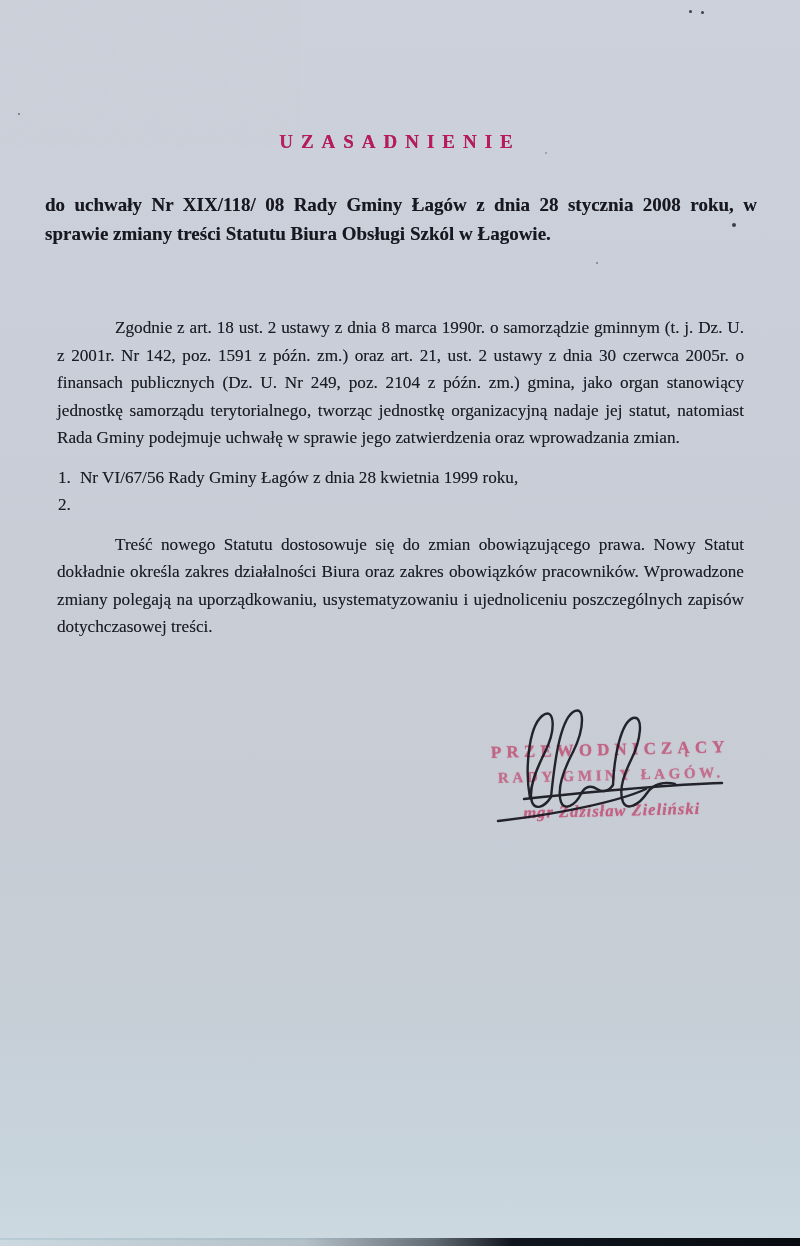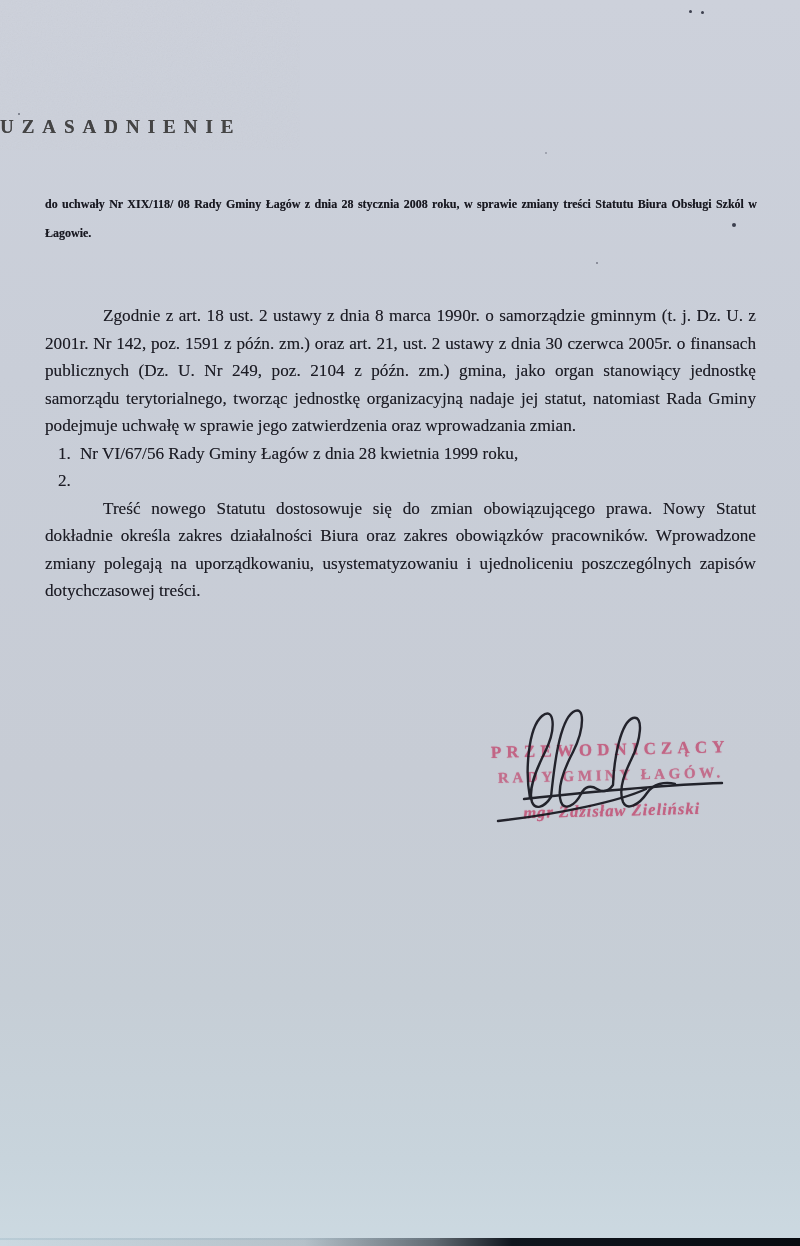--- a/index.html
+++ b/index.html
@@ -4,35 +4,35 @@
 <style>
   html,body{margin:0;padding:0;}
   body{
     width:800px;height:1246px;position:relative;overflow:hidden;
     font-family:"Liberation Serif","DejaVu Serif",serif;
     background:linear-gradient(180deg,#cdd1db 0%,#c9ced8 30%,#c7ccd5 62%,#c6ced6 80%,#c8d4dc 93%,#ccd9e1 100%);
   }
   .page{position:absolute;inset:0;color:#1b1b23;}
   .grain{position:absolute;inset:0;opacity:.07;pointer-events:none;}
   .doc-title{
-    position:absolute;top:116px;left:0;width:100%;
-    font-weight:bold;font-size:19px;letter-spacing:.42em;color:#404040;
+    position:absolute;top:131px;left:0;width:100%;text-align:center;
+    font-weight:bold;font-size:19px;letter-spacing:.42em;color:#be185d;
     text-shadow:0 0 .5px rgba(20,20,30,.55);
   }
   .doc-subject{
     position:absolute;top:190px;left:45px;width:712px;
-    font-weight:bold;font-size:12px;line-height:29px;text-align:justify;
+    font-weight:bold;font-size:19px;line-height:29px;text-align:justify;
     color:#181820;text-shadow:0 0 .5px rgba(20,20,30,.5);
   }
   .doc-body{
     position:absolute;top:302px;left:45px;width:711px;
     font-size:17.2px;line-height:27.5px;color:#1c1c24;
     text-shadow:0 0 .5px rgba(25,25,35,.45);
   }
-  .doc-body p{margin:0;text-indent:58px;text-align:justify;}
+  .doc-body p{margin:12px;text-indent:58px;text-align:justify;}
   .amend-row{display:flex;padding-left:13px;text-align:left;}
   .amend-num{flex:0 0 auto;margin-right:9px;}
   .stamp{
     position:absolute;top:740px;left:468px;width:286px;text-align:center;
     transform:rotate(-1.4deg);color:#c2577a;
     text-shadow:0 0 1.1px rgba(194,87,122,.85);
   }
   .stamp-l1{font-size:17px;font-weight:bold;letter-spacing:.3em;opacity:.88;}
   .stamp-l2{font-size:15px;font-weight:bold;letter-spacing:.24em;margin-top:7px;opacity:.8;}
   .stamp-l3{font-size:16.5px;font-style:italic;font-weight:bold;letter-spacing:.06em;margin-top:17px;opacity:.9;}

